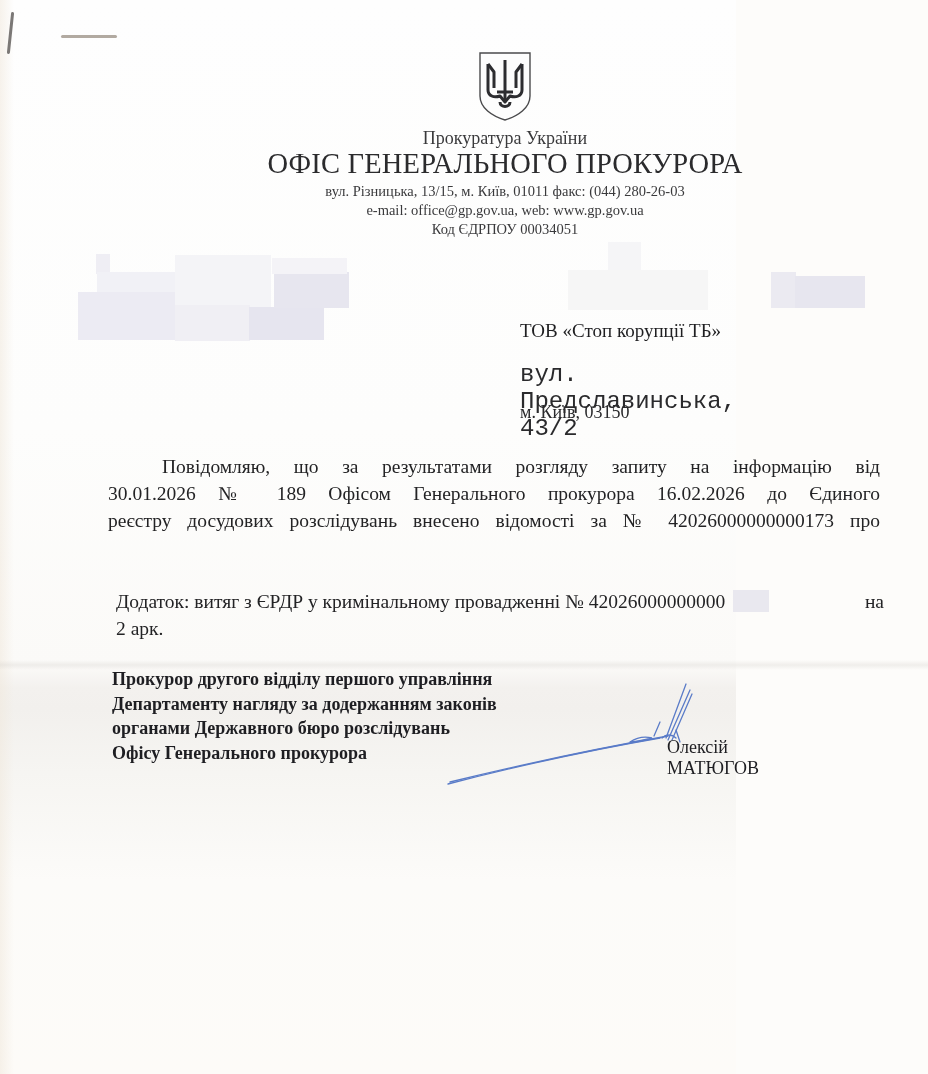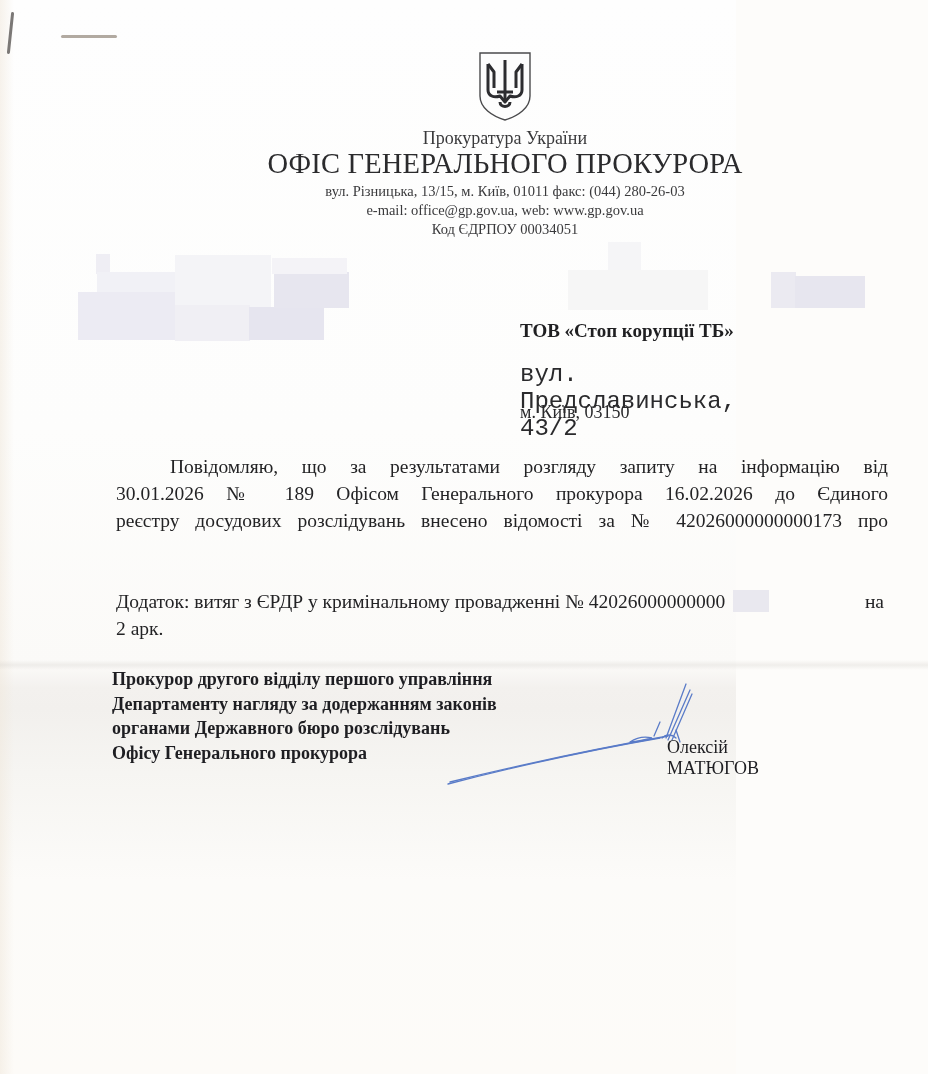--- a/index.html
+++ b/index.html
@@ -50,32 +50,32 @@
     .org-address { top: 183px; }
     .org-contacts { top: 202px; }
     .org-code { top: 221px; }
 
     
     .redact { position: absolute; }
 
     
     .recipient-name {
       position: absolute; left: 520px; top: 320px;
-      font-size: 19px; font-weight: bold; color: #1f1f21;
+      font-size: 19px; font-weight: normal; color: #1f1f21;
     }
     .recipient-street {
       position: absolute; left: 520px; top: 361px; font-size: 24px; color: #2a2a2c; font-family: Liberation Mono, monospace;
     }
     .recipient-city {
       position: absolute; left: 520px; top: 402px; font-size: 18px; color: #2a2a2c;
     }
 
     
     .body-para {
-      position: absolute; left: 116px; top: 453px; width: 772px;
+      position: absolute; left: 108px; top: 453px; width: 772px;
       font-size: 19.5px; line-height: 27px; color: #232325;
       text-align: justify;
     }
     .body-para .line { display: block; text-align-last: justify; white-space: nowrap; }
     .body-para .line.first { padding-left: 54px; }
     .body-para .line.last { text-align-last: left; }
 
     .attachment {
       position: absolute; left: 116px; top: 588px; width: 772px;
       font-size: 19.5px; line-height: 27px; color: #232325;

